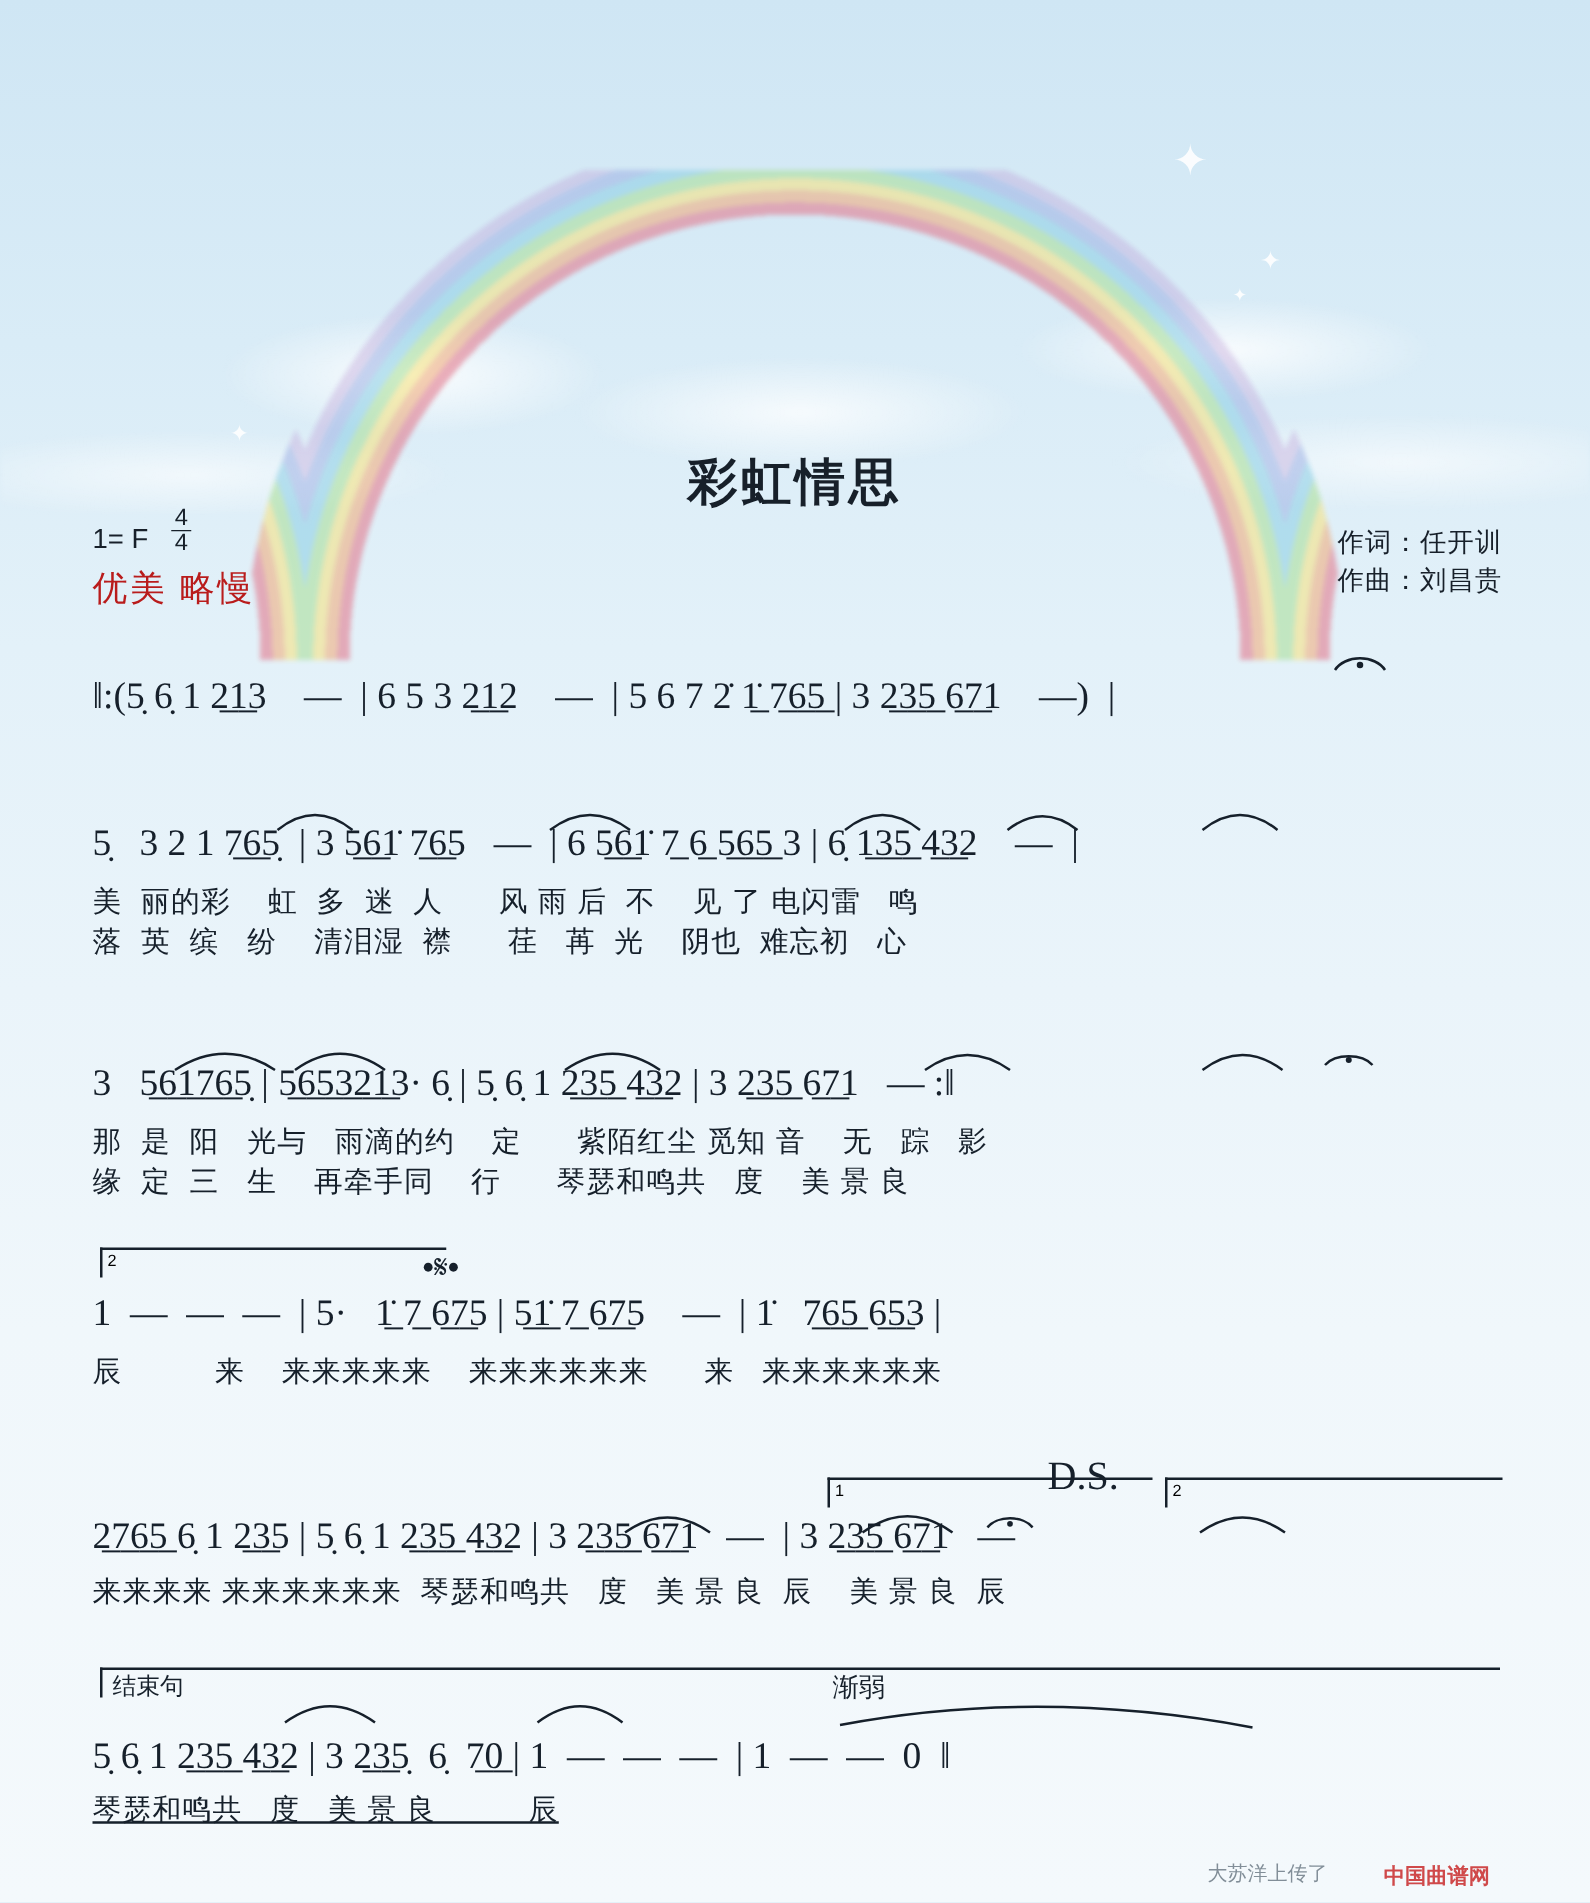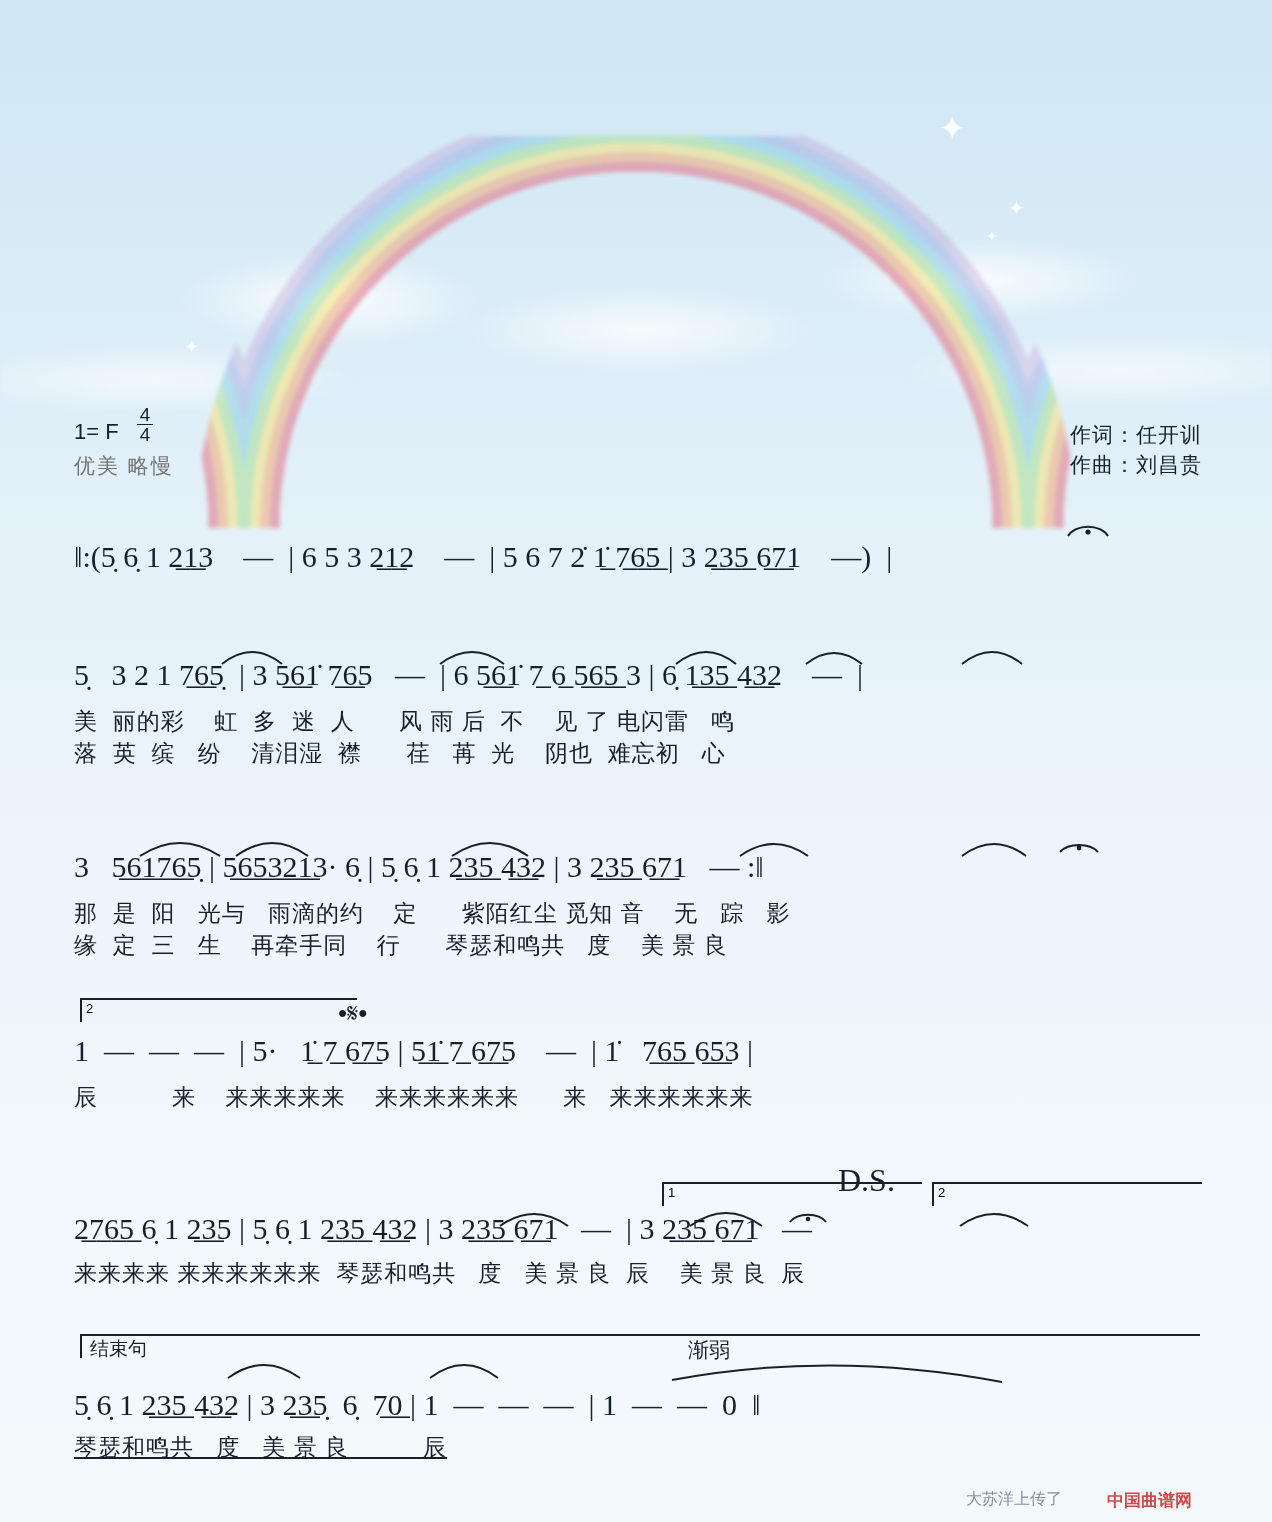--- a/index.html
+++ b/index.html
@@ -50,21 +50,21 @@
   #sheet{position:absolute;left:0;top:0;width:1272px;height:1522px;}
   .title{
     position:absolute;width:100%;text-align:center;top:358px;
     font-size:40px;font-weight:bold;color:#17202a;letter-spacing:3px;
     font-family:"Liberation Sans", sans-serif;
   }
   .keysig{position:absolute;left:74px;top:405px;font-size:22px;color:#17202a;}
   .keysig .frac{display:inline-block;vertical-align:-2px;margin-left:12px;text-align:center;line-height:1;}
   .keysig .frac .num{display:block;font-size:19px;border-bottom:1.6px solid #17202a;padding:0 3px;}
   .keysig .frac .den{display:block;font-size:19px;padding:0 3px;}
-  .tempo{position:absolute;left:74px;top:452px;font-size:21px;color:#737373;letter-spacing:2px;}
+  .tempo{position:absolute;left:74px;top:452px;font-size:28px;color:#b91c1c;letter-spacing:2px;}
   .credits{position:absolute;right:70px;top:420px;text-align:right;font-size:21px;color:#17202a;line-height:30px;letter-spacing:1px;margin-left:42px;}
 
   .sys{position:absolute;left:0;width:1272px;}
   .notes{
     position:absolute;left:74px;right:70px;
     font-family:"Liberation Serif", serif;
     font-size:30px;color:#16202b;white-space:pre;letter-spacing:0px;
   }
   .lyr{
     position:absolute;left:74px;right:70px;
@@ -84,20 +84,21 @@
 <div id="sky"></div>
 <div id="cloudband"></div>
 <div id="rainbow"></div>
 <span class="spark" style="left:938px;top:108px;font-size:34px;">✦</span>
 <span class="spark" style="left:1008px;top:196px;font-size:20px;">✦</span>
 <span class="spark" style="left:986px;top:228px;font-size:14px;">✦</span>
 <span class="spark" style="left:184px;top:336px;font-size:18px;">✦</span>
 
 <div id="sheet">
 
+  <div class="title">彩虹情思</div>
 
   <div class="keysig">
     <span>1= F</span>
     <span class="frac">
       <span class="num">4</span>
       <span class="den">4</span>
     </span>
   </div>
 
   <div class="tempo">优美  略慢</div>
@@ -167,21 +168,21 @@
       <circle cx="808" cy="21" r="2.3" fill="#16202b"></circle>
       <path d="M960 28 q34 -24 68 0" fill="none" stroke="#16202b" stroke-width="2"></path>
     </svg>
     <div class="notes" style="top:1212px;">2̲7̲6̲5̲ 6̣ 1 2̲3̲5 | 5̣ 6̣ 1 2̲3̲5̲ 4̲3̲2 | 3 2̲3̲5̲ 6̲7̲1   —  | 3 2̲3̲5̲ 6̲7̲1   —</div>
     <div class="lyr" style="top:1258px;">来来来来 来来来来来来  琴瑟和鸣共   度   美 景 良  辰    美 景 良  辰</div>
   </div>
 
   <div class="sys" style="top:0;">
     <div class="bracket" style="left:80px;top:1334px;width:1118px;height:22px;"></div>
     <div class="mark" style="left:90px;top:1336px;font-size:19px;">结束句</div>
-    <div class="mark" style="left:666px;top:1336px;font-size:21px;margin-left:22px;">渐弱</div>
+    <div class="mark" style="left:666px;top:1336px;font-size:21px;">渐弱</div>
     <svg width="1272" height="40" style="position:absolute;left:0;top:1346px;">
       <path d="M228 32 q36 -26 72 0" fill="none" stroke="#16202b" stroke-width="2"></path>
       <path d="M430 32 q34 -26 68 0" fill="none" stroke="#16202b" stroke-width="2"></path>
       <path d="M672 34 q160 -30 330 2" fill="none" stroke="#16202b" stroke-width="2"></path>
     </svg>
     <div class="notes" style="top:1388px;">5̣ 6̣ 1 2̲3̲5̲ 4̲3̲2 | 3 2̲3̲5̣  6̣  7̲0̲ | 1  —  —  —  | 1  —  —  0  ‖</div>
     <div class="lyr" style="top:1432px;text-decoration:underline;">琴瑟和鸣共   度   美 景 良          辰</div>
   </div>
 
   <div class="watermark">大苏洋上传了</div>

